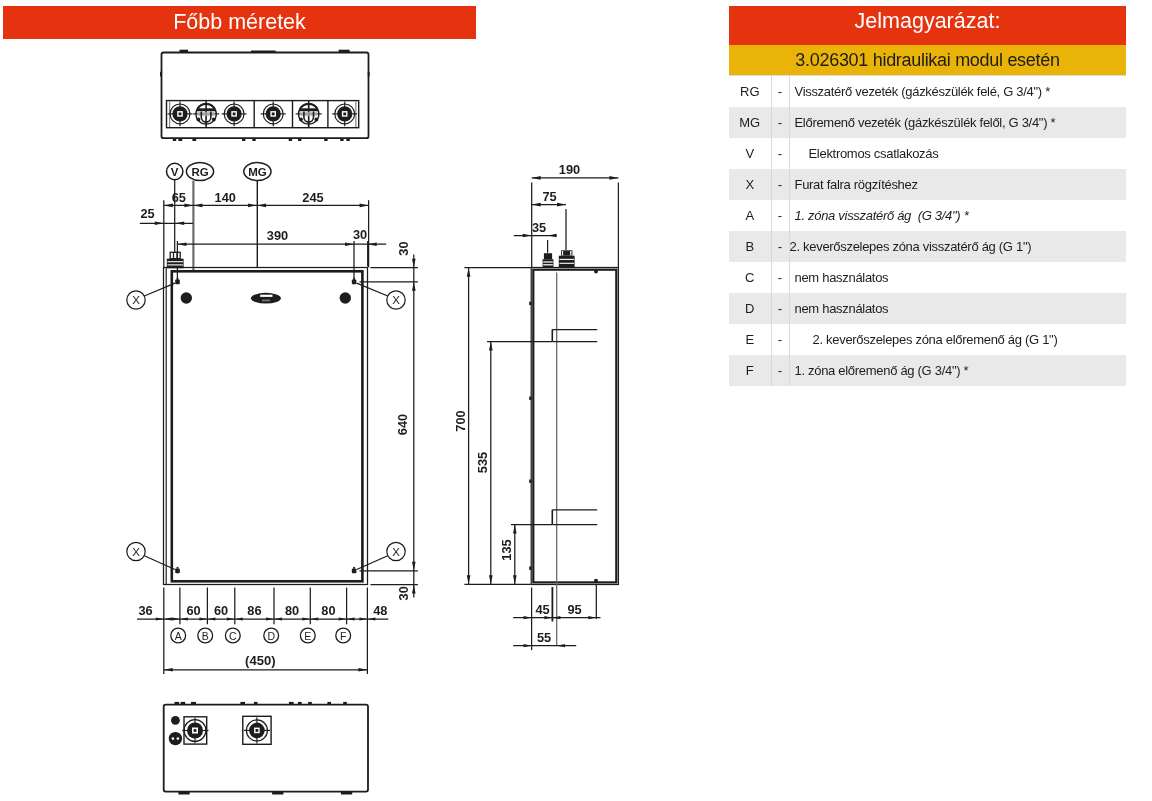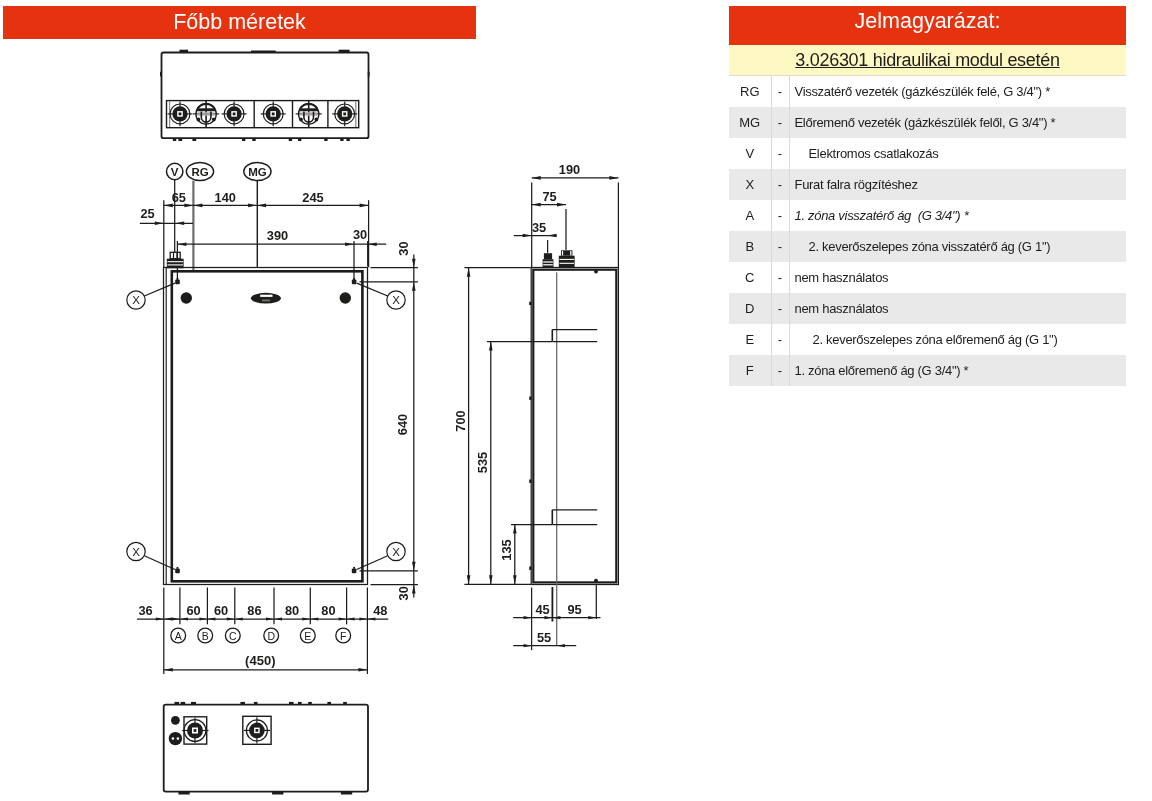--- a/index.html
+++ b/index.html
@@ -10,21 +10,21 @@
 </style>
 </head>
 <body>
 
 <div class="abs hdrbar" style="left:3px;top:6px;width:473px;height:33px;font-size:21.5px;line-height:33px;">Főbb méretek</div>
 
 <div class="abs" style="left:729px;top:6px;width:397px;">
 
   <div class="hdrbar" style="height:39px;font-size:21.5px;line-height:30px;">Jelmagyarázat:</div>
 
-  <div style="background:#fef9c3;height:30px;font-size:18px;letter-spacing:-0.3px;line-height:30px;text-align:center;color:#1d1d1b;border-bottom:1px solid #dcdcdc;text-decoration:underline;">3.026301 hidraulikai modul esetén</div>
+  <div style="background:#eab308;height:30px;font-size:18px;letter-spacing:-0.3px;line-height:30px;text-align:center;color:#1d1d1b;border-bottom:1px solid #dcdcdc;">3.026301 hidraulikai modul esetén</div>
 
   <table class="legend" style="width:397px;font-size:13px;color:#1d1d1b;">
     <colgroup>
         <col style="width:42px">
         <col style="width:18px">
         <col>
       </colgroup>
     <tbody>
 
     <tr style="height:31px;background:#ffffff;">
@@ -53,21 +53,21 @@
 
     <tr style="height:31px;background:#ffffff;">
           <td style="text-align:center;border-right:1px solid #d9d9d9;">A</td>
           <td style="text-align:center;border-right:1px solid #d9d9d9;">-</td>
           <td style="padding-left:5px;font-size:13px;letter-spacing:-0.3px;font-style:italic;">1. zóna visszatérő ág&nbsp; (G 3/4") *</td>
         </tr>
 
     <tr style="height:31px;background:#e9e9e9;">
           <td style="text-align:center;border-right:1px solid #d9d9d9;">B</td>
           <td style="text-align:center;border-right:1px solid #d9d9d9;">-</td>
-          <td style="padding-left:19px;font-size:13px;letter-spacing:-0.3px;">2. keverőszelepes zóna visszatérő ág (G 1")</td>
+          <td style="padding-left:0;font-size:13px;letter-spacing:-0.3px;">2. keverőszelepes zóna visszatérő ág (G 1")</td>
         </tr>
 
     <tr style="height:31px;background:#ffffff;">
           <td style="text-align:center;border-right:1px solid #d9d9d9;">C</td>
           <td style="text-align:center;border-right:1px solid #d9d9d9;">-</td>
           <td style="padding-left:5px;font-size:13px;letter-spacing:-0.3px;">nem használatos</td>
         </tr>
 
     <tr style="height:31px;background:#e9e9e9;">
           <td style="text-align:center;border-right:1px solid #d9d9d9;">D</td>

